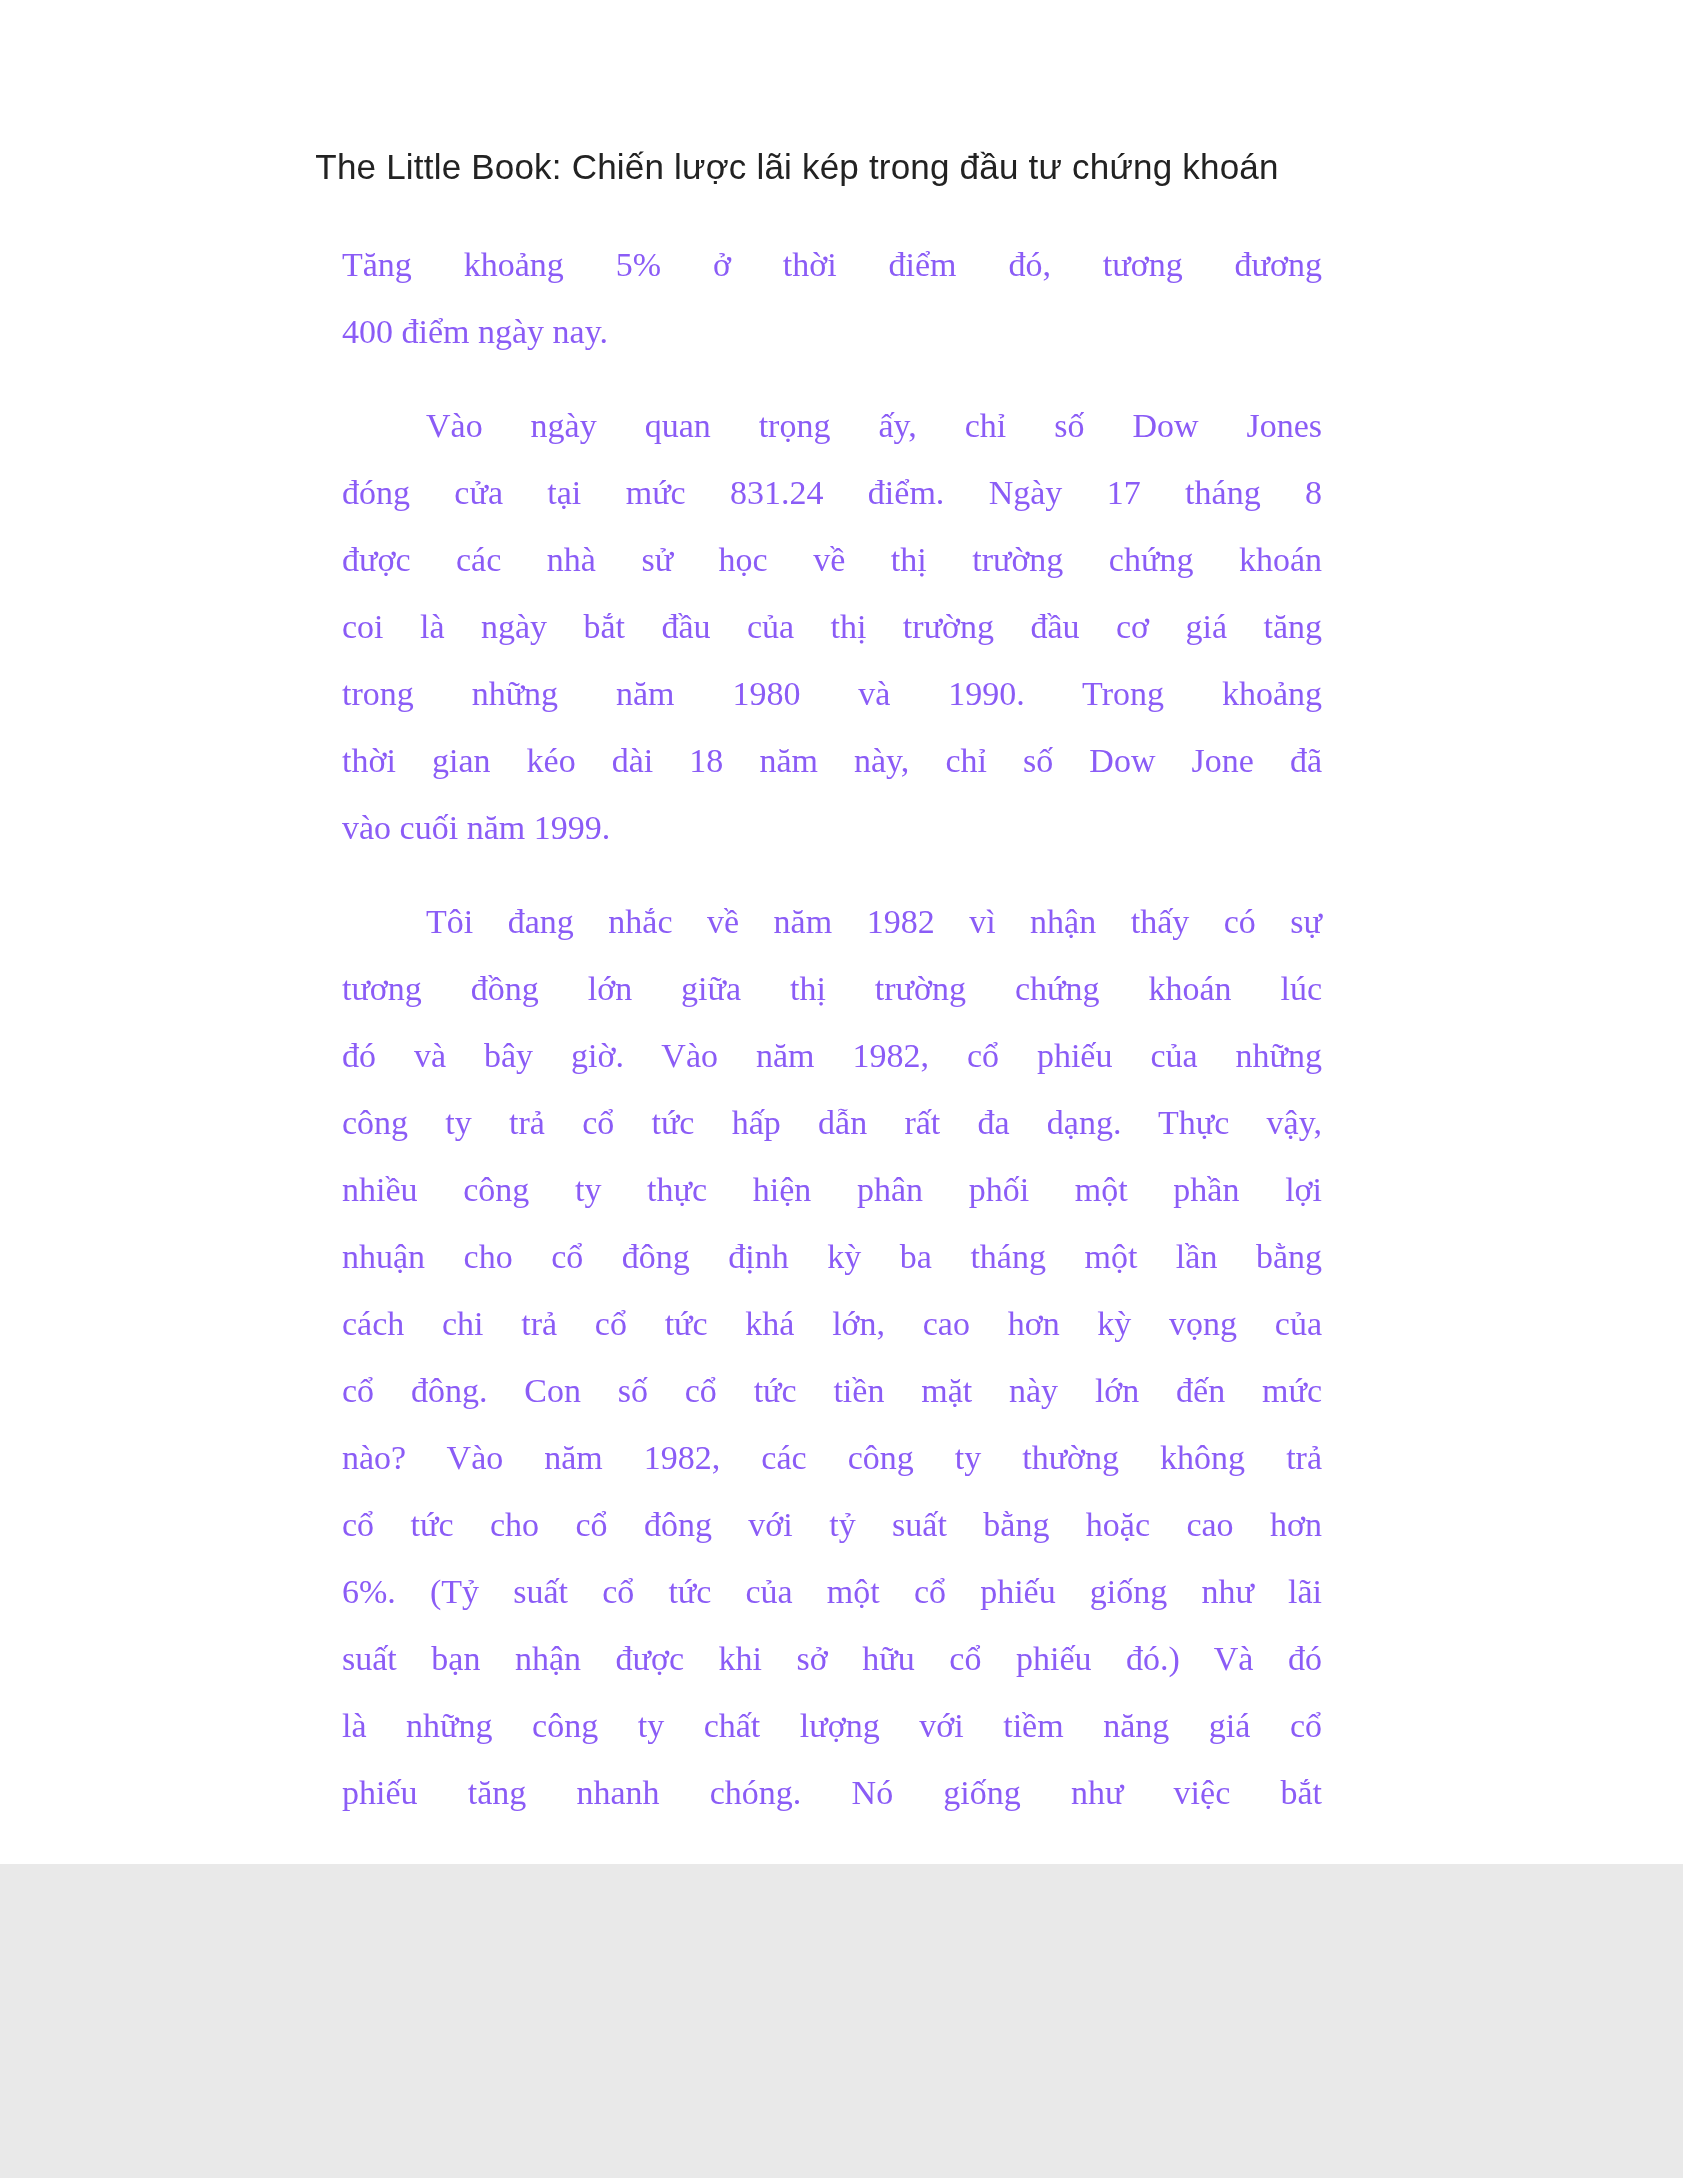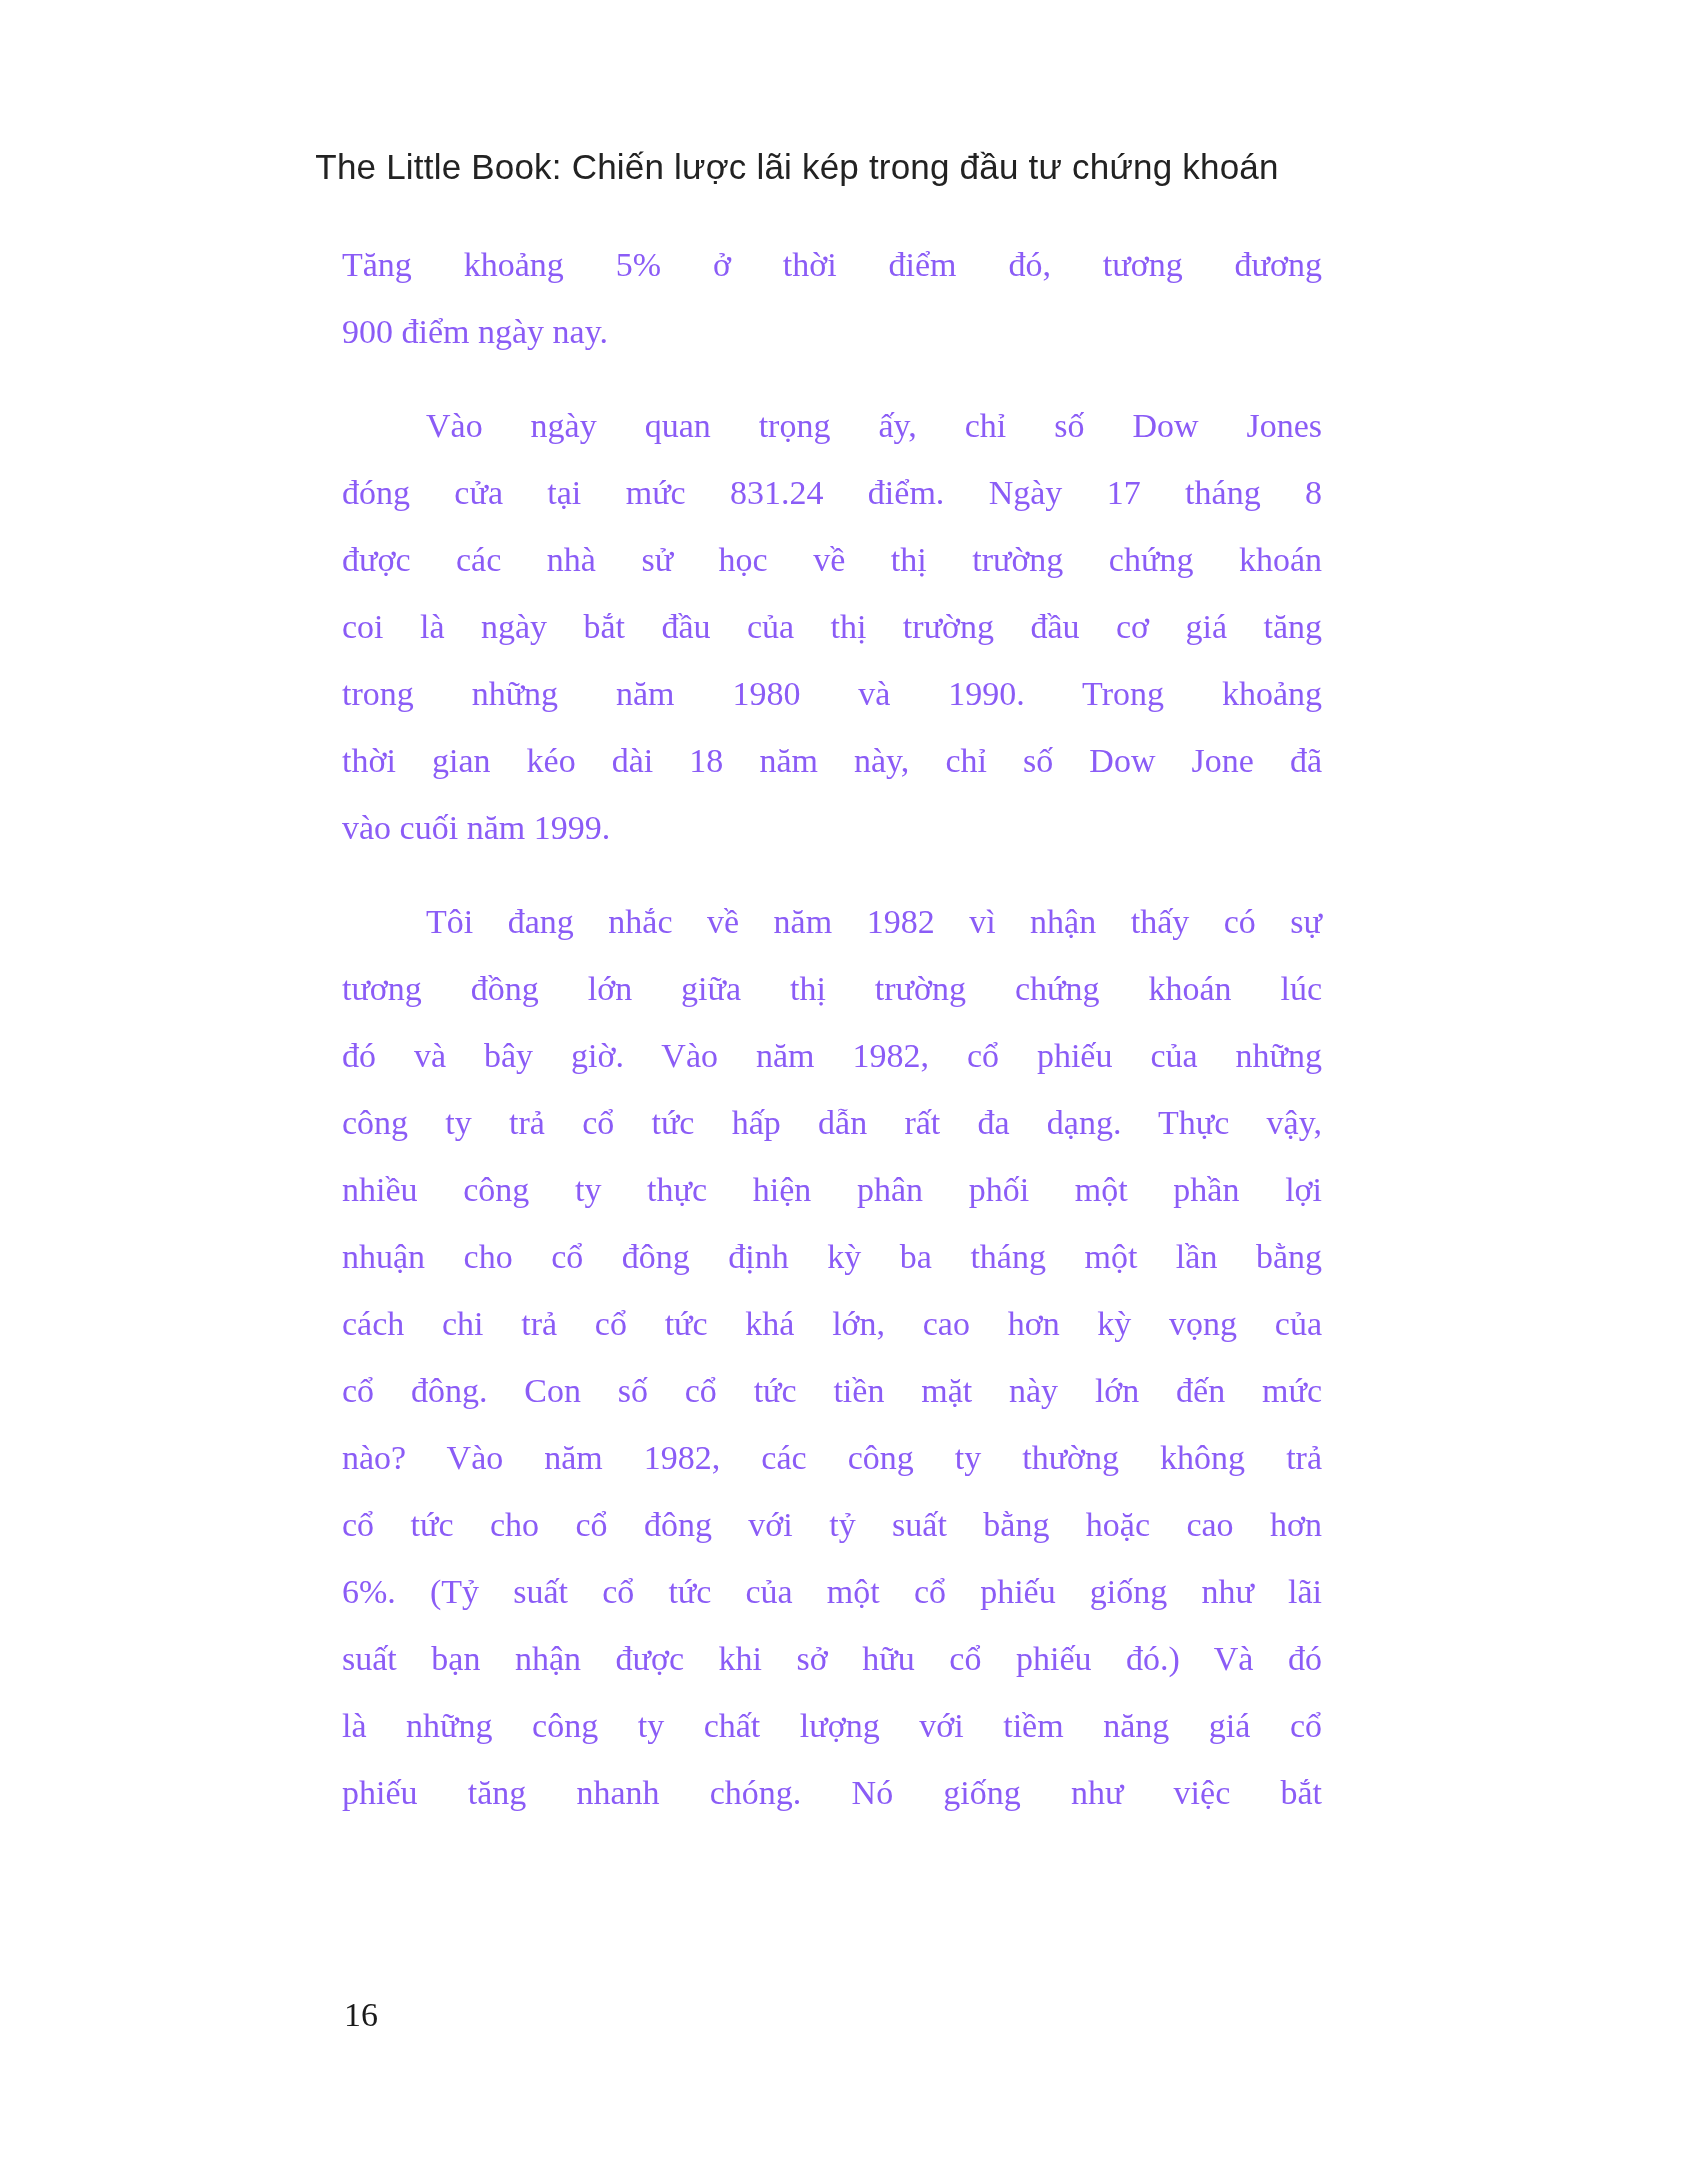--- a/index.html
+++ b/index.html
@@ -1,20 +1,20 @@
 <!DOCTYPE html>
 <html><head>
 <meta charset="utf-8">
 <style>
   * { margin: 0; padding: 0; box-sizing: border-box; }
   html, body { background: #e9e9e9; }
   .page {
     position: relative;
     width: 1683px;
-    height: 2178px;
+    height: 1864px;
     margin: 0 auto;
     background: #ffffff;
     color: #1b1b1b;
     overflow: hidden;
   }
   .running-header {
     position: absolute;
     top: 147px;
     left: 307px;
     width: 980px;
@@ -60,21 +60,21 @@
 </style>
 </head>
 <body>
 
 <div class="page">
   <div class="running-header">The Little Book: Chiến lược lãi kép trong đầu tư chứng khoán</div>
 
   <div class="body-text">
       <div class="paragraph">
         <div class="line">Tăng khoảng 5% ở thời điểm đó, tương đương</div>
-        <div class="line no-justify">900 điểm ngày nay.</div>
+        <div class="line no-justify">400 điểm ngày nay.</div>
       </div>
       <div class="paragraph">
         <div class="line indent">Vào ngày quan trọng ấy, chỉ số Dow Jones</div>
         <div class="line">đóng cửa tại mức 831.24 điểm. Ngày 17 tháng 8</div>
         <div class="line">được các nhà sử học về thị trường chứng khoán</div>
         <div class="line">coi là ngày bắt đầu của thị trường đầu cơ giá tăng</div>
         <div class="line">trong những năm 1980 và 1990. Trong khoảng</div>
         <div class="line">thời gian kéo dài 18 năm này, chỉ số Dow Jone đã</div>
         <div class="line no-justify">vào cuối năm 1999.</div>
       </div>

